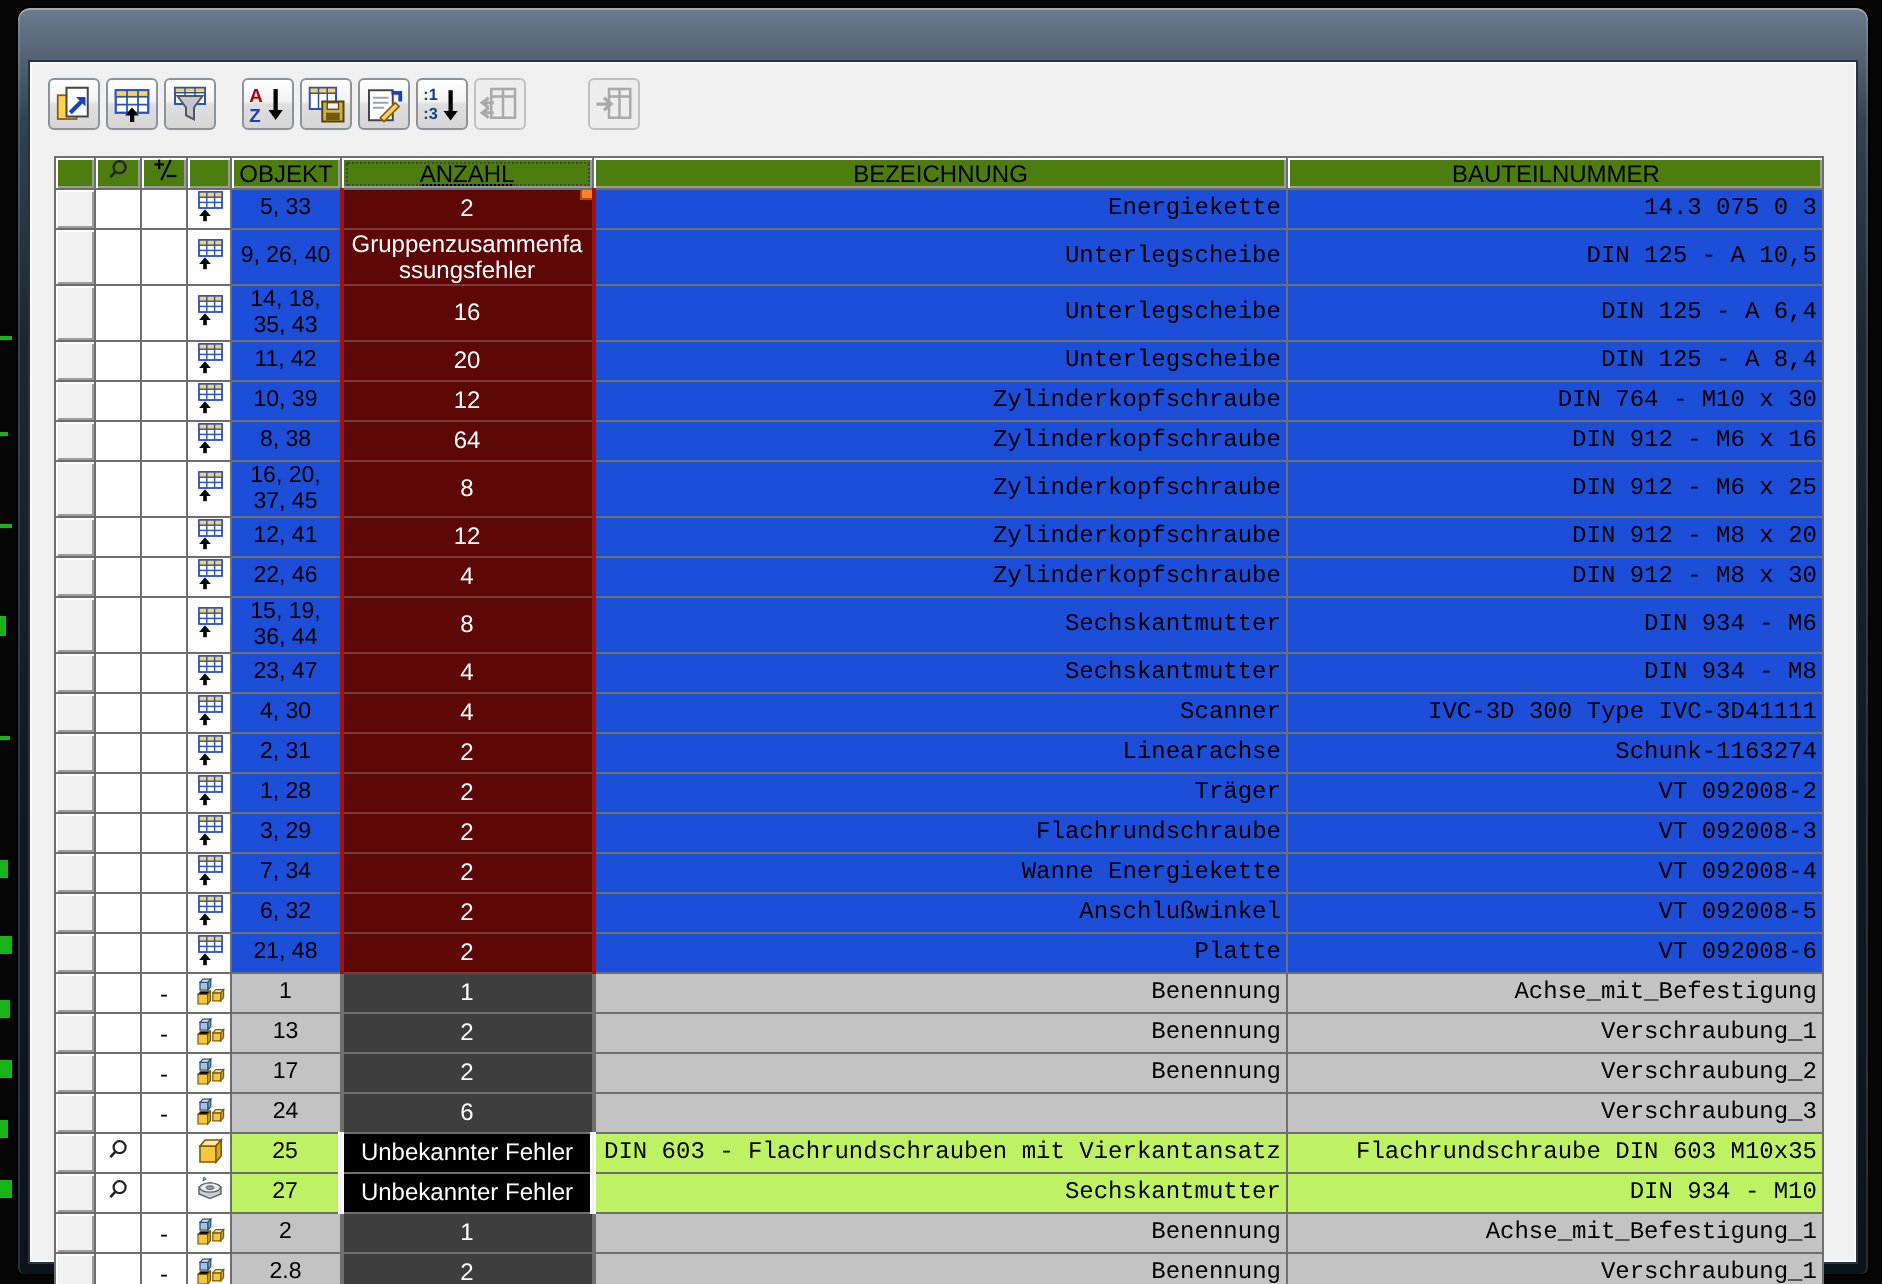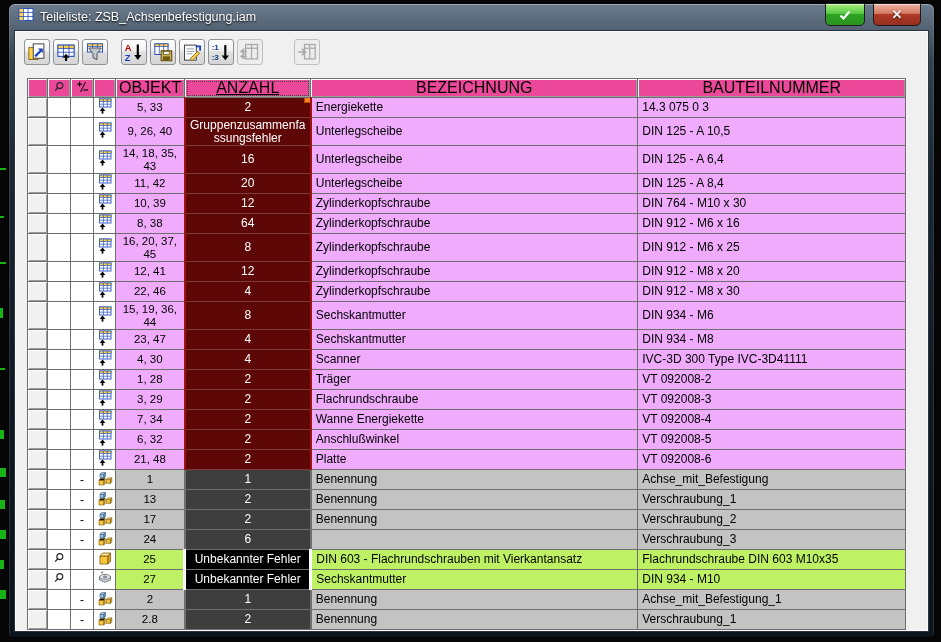--- a/index.html
+++ b/index.html
@@ -41,32 +41,32 @@
   .tbtn.disabled{border-color:#c0c0c0;background:#ededed;cursor:default;}
   .tbtn svg{display:block;}
 
   
   table.parts{
     position:absolute;left:12px;top:47px;border-collapse:collapse;table-layout:fixed;
     font-size:12px;color:#000;
   }
   .parts th,.parts td{border:1px solid #6e6e6e;padding:0 3px;overflow:hidden;vertical-align:middle;}
   .parts th{
-    height:15px;font-weight:400;font-size:16px;background:#ec4899;
+    height:15px;font-weight:400;font-size:12px;background:#4d7c0f;
     box-shadow:inset 1px 1px 0 #ffffff, inset -1px -1px 0 #9b9b9b;text-align:center;white-space:nowrap;
   }
   .parts th.focus-col{outline:1px dotted #444;outline-offset:-3px;text-decoration:underline;}
   .parts td{height:15px;line-height:13px;}
   .parts tr.tall td{height:27px;}
   td.sel{background:#f1f1f1;box-shadow:inset 1px 1px 0 #ffffff, inset -1px -1px 0 #9b9b9b;}
   td.fnd,td.exp,td.ico{background:#ffffff;text-align:center;padding:0;}
   td.exp{font-size:12px;line-height:10px;}
   td.objekt{text-align:center;font-size:11.5px;padding:0 1px;}
-  td.bez,td.bau{text-align:left;padding-left:4px;white-space:nowrap;}
-  tr.cyan td.data{background:#f0abfc;}
+  td.bez,td.bau{text-align:right;padding-left:4px;white-space:nowrap;font-family:Liberation Mono, monospace;}
+  tr.cyan td.data{background:#1d4ed8;}
   tr.gray td.data{background:#c3c3c3;}
   tr.white td.data{background:#bef264;}
   td.anz{text-align:center;color:#fff;position:relative;word-break:break-all;}
   td.anz.maroon{background:#5d0707;border-left:2px solid #a01313;border-right:2px solid #a01313;border-top-color:#7c3a3a;border-bottom-color:#7c3a3a;}
   td.anz.darkgray{background:#3e3e3e;border-left:2px solid #707070;border-right:2px solid #707070;}
   td.anz.black{background:#000;border-left:3px double #fff;border-right:3px double #fff;white-space:nowrap;}
   .handle{position:absolute;right:-1px;top:-2px;width:5px;height:5px;background:#ff7f27;border:1px solid #b34a00;}
 </style>
 </head>
 <body>
@@ -79,40 +79,20 @@
   <div class="artifact" style="left:0;top:368px;width:5px;height:2px;"></div>
   <div class="artifact" style="left:0;top:430px;width:4px;height:9px;"></div>
   <div class="artifact" style="left:0;top:468px;width:6px;height:9px;"></div>
   <div class="artifact" style="left:0;top:500px;width:5px;height:9px;"></div>
   <div class="artifact" style="left:0;top:530px;width:6px;height:9px;"></div>
   <div class="artifact" style="left:0;top:560px;width:4px;height:9px;"></div>
   <div class="artifact" style="left:0;top:590px;width:6px;height:9px;"></div>
 </div>
 
 <div class="window">
-  <div class="titlebar">
-    <span id="title-icon"><svg width="16" height="15" viewBox="0 0 16 15">
-          <rect x="1" y="1.5" width="14" height="12" fill="#fff" stroke="#2a52be"></rect>
-          <rect x="1" y="1.5" width="4.5" height="12" fill="#ffd24a" stroke="#2a52be" stroke-width=".7"></rect>
-          <line x1="1" y1="5.5" x2="15" y2="5.5" stroke="#2a52be" stroke-width=".8"></line>
-          <line x1="1" y1="9.5" x2="15" y2="9.5" stroke="#2a52be" stroke-width=".8"></line>
-          <line x1="10" y1="1.5" x2="10" y2="13.5" stroke="#2a52be" stroke-width=".8"></line>
-        </svg></span>
-    <span class="title">Teileliste: ZSB_Achsenbefestigung.iam</span>
-    <div class="win-btns">
-      <div class="win-btn btn-apply">
-        <svg width="14" height="12" viewBox="0 0 14 12">
-          <path d="M2.5 6.5 L5.5 9.5 L11.5 2.5" stroke="#fff" stroke-width="2.2" fill="none"></path>
-        </svg>
-      </div>
-      <div class="win-btn btn-close">
-        <span class="x">✕</span>
-      </div>
-    </div>
-  </div>
 
   <div class="client">
     <div class="toolbar" id="toolbar">
         <button class="tbtn">
           <span>
             <svg width="20" height="20" viewBox="0 0 16 16">
               <rect x="1.5" y="4.5" width="7.5" height="9.5" fill="#ffd24a" stroke="#806010" stroke-width=".7"></rect>
               <rect x="5" y="1.5" width="8.5" height="11.5" fill="#fff" stroke="#45454a" stroke-width=".8"></rect>
               <path d="M6.5 11.5 L12 6" stroke="#1a3fbf" stroke-width="1.7" fill="none"></path>
               <polygon points="12.6,5.2 8.8,5.2 12.6,9" fill="#1a3fbf"></polygon>
@@ -464,20 +444,38 @@
             <td class="exp"></td>
             <td class="ico"><span><svg width="15" height="16" viewBox="0 0 15 16">
                   <rect x="2.5" y="1" width="11.5" height="8" fill="#fff" stroke="#2a52be" stroke-width=".9"></rect>
                   <rect x="2.5" y="1" width="11.5" height="2.6" fill="#ffd24a" stroke="#2a52be" stroke-width=".7"></rect>
                   <line x1="6.4" y1="1" x2="6.4" y2="9" stroke="#2a52be" stroke-width=".7"></line>
                   <line x1="10.3" y1="1" x2="10.3" y2="9" stroke="#2a52be" stroke-width=".7"></line>
                   <line x1="2.5" y1="6.2" x2="14" y2="6.2" stroke="#2a52be" stroke-width=".7"></line>
                   <rect x="4.6" y="12.6" width="1.8" height="3" fill="#000"></rect>
                   <polygon points="2.6,13 5.5,9.6 8.4,13" fill="#000"></polygon>
                 </svg></span></td>
+            <td class="data objekt">2, 31</td>
+            <td class="anz maroon">2</td>
+            <td class="data bez">Linearachse</td>
+            <td class="data bau">Schunk-1163274</td>
+          </tr>
+          <tr class="cyan">
+            <td class="sel"></td>
+            <td class="fnd"></td>
+            <td class="exp"></td>
+            <td class="ico"><span><svg width="15" height="16" viewBox="0 0 15 16">
+                  <rect x="2.5" y="1" width="11.5" height="8" fill="#fff" stroke="#2a52be" stroke-width=".9"></rect>
+                  <rect x="2.5" y="1" width="11.5" height="2.6" fill="#ffd24a" stroke="#2a52be" stroke-width=".7"></rect>
+                  <line x1="6.4" y1="1" x2="6.4" y2="9" stroke="#2a52be" stroke-width=".7"></line>
+                  <line x1="10.3" y1="1" x2="10.3" y2="9" stroke="#2a52be" stroke-width=".7"></line>
+                  <line x1="2.5" y1="6.2" x2="14" y2="6.2" stroke="#2a52be" stroke-width=".7"></line>
+                  <rect x="4.6" y="12.6" width="1.8" height="3" fill="#000"></rect>
+                  <polygon points="2.6,13 5.5,9.6 8.4,13" fill="#000"></polygon>
+                </svg></span></td>
             <td class="data objekt">1, 28</td>
             <td class="anz maroon">2</td>
             <td class="data bez">Träger</td>
             <td class="data bau">VT 092008-2</td>
           </tr>
           <tr class="cyan">
             <td class="sel"></td>
             <td class="fnd"></td>
             <td class="exp"></td>
             <td class="ico"><span><svg width="15" height="16" viewBox="0 0 15 16">

